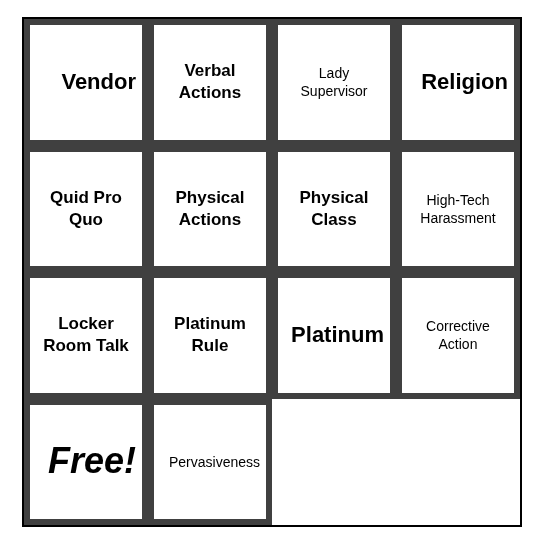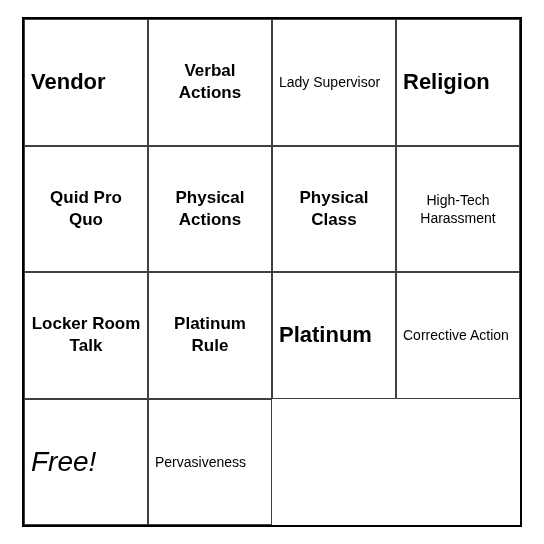--- a/index.html
+++ b/index.html
@@ -21,24 +21,24 @@
     .bingo-card {
       width: 500px;
       height: 510px;
       border: 2px solid #000;
       display: grid;
       grid-template-columns: repeat(4, 1fr);
       grid-template-rows: repeat(4, 1fr);
     }
 
     .bingo-cell {
-      border: 1px solid #404040;
+      border: 6px solid #404040;
       display: flex;
       align-items: center;
-      justify-content: flex-start;
+      justify-content: flex-end;
       text-align: center;
       padding: 6px;
     }
 
     .cell-text {
       font-size: 13px;
       line-height: 1.3;
       color: #000;
     }
 
@@ -50,22 +50,22 @@
     .cell-text.medium {
       font-size: 17px;
       font-weight: bold;
     }
 
     .cell-text.small {
       font-size: 14px;
     }
 
     .cell-text.free {
-      font-size: 28px;
-      font-weight: normal;
+      font-size: 36px;
+      font-weight: bold;
       font-style: italic;
     }
   </style>
 </head>
 <body>
 
 <div class="bingo-card">
 <div class="bingo-cell">
       <span class="cell-text large">Vendor</span>
     </div>

